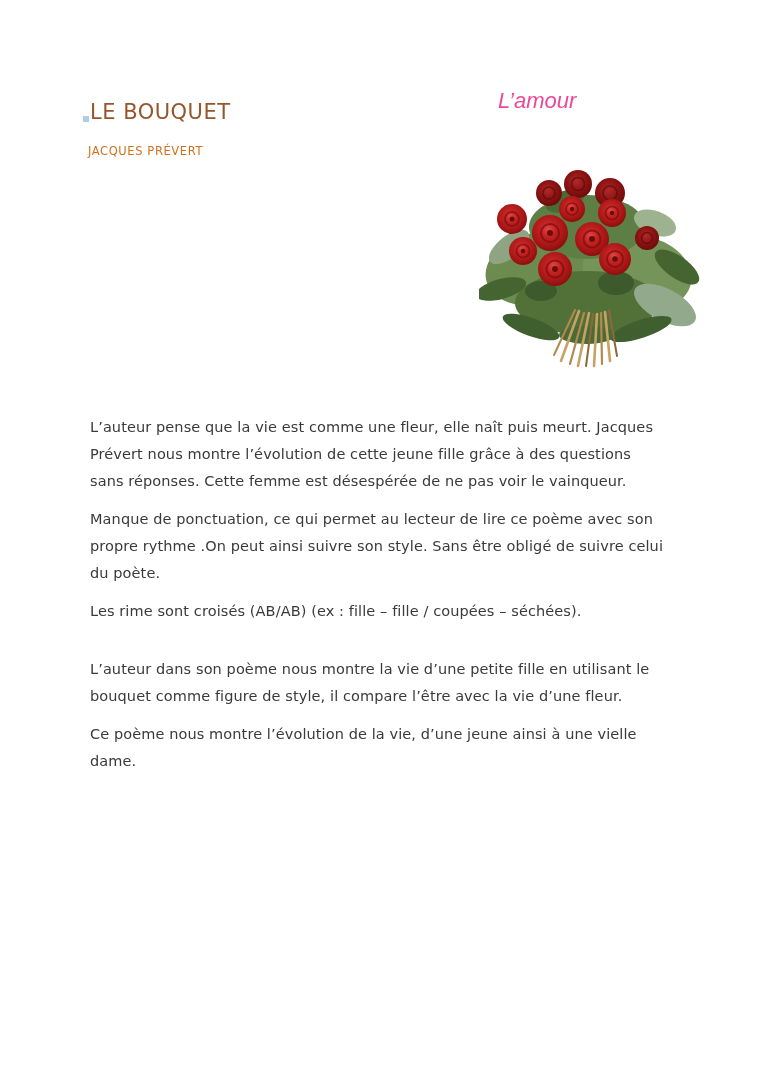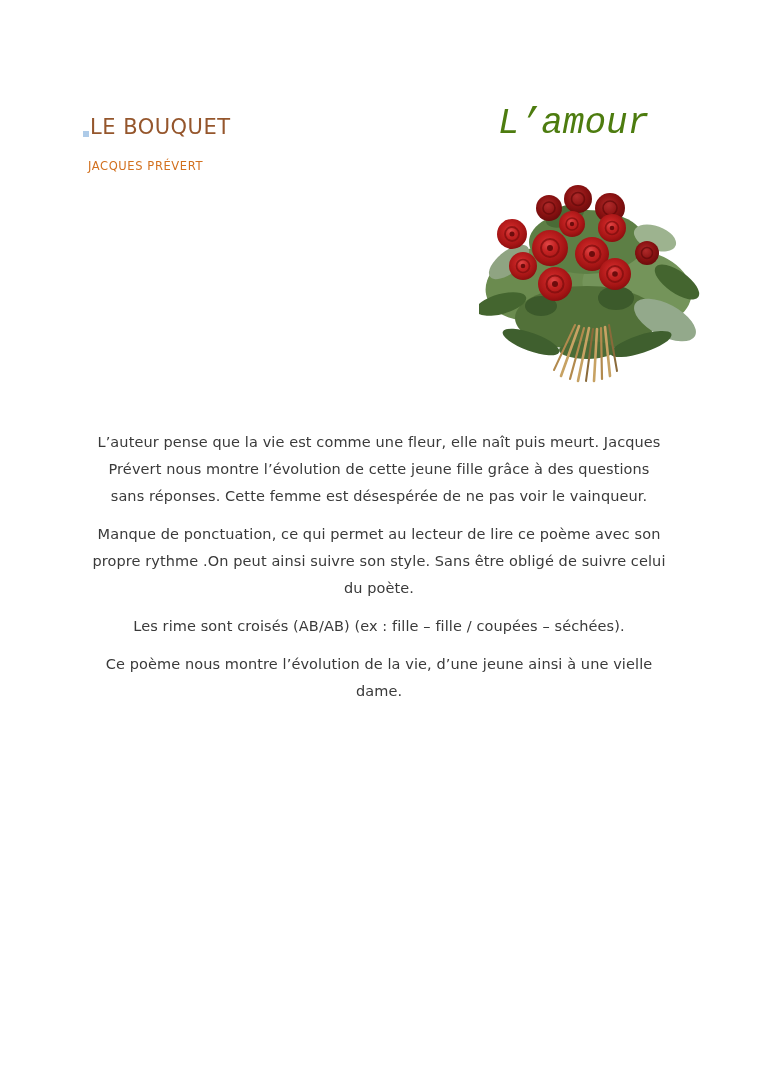--- a/index.html
+++ b/index.html
@@ -7,21 +7,20 @@
     padding: 0;
     background: #ffffff;
   }
   .page {
     position: relative;
     width: 760px;
     height: 779px;
     background: #ffffff;
     overflow: hidden;
     font-family: "DejaVu Sans", "Liberation Sans", sans-serif;
-    margin-top: 15px;
   }
   .doc-title {
     position: absolute;
     left: 90px;
     top: 100px;
     font-size: 21px;
     letter-spacing: 0.5px;
     color: #95562c;
     white-space: nowrap;
   }
@@ -40,24 +39,24 @@
     font-size: 11.5px;
     font-weight: 400;
     letter-spacing: 0.6px;
     color: #d2701e;
     white-space: nowrap;
   }
   .heading-right {
     position: absolute;
     left: 498px;
     top: 88px;
-    font-family: Liberation Mono, monospace;
+    font-family: Liberation Sans, sans-serif;
     font-style: italic;
-    font-size: 36px;
-    color: #4d7c0f;
+    font-size: 22px;
+    color: #ec4899;
     white-space: nowrap;
   }
   .bouquet-wrap {
     position: absolute;
     left: 479px;
     top: 163px;
     width: 222px;
     height: 210px;
   }
   .body-text {
@@ -65,21 +64,20 @@
     left: 90px;
     top: 414px;
     width: 578px;
     font-size: 14.5px;
     line-height: 27px;
     letter-spacing: 0.1px;
     color: #3a3a3a;
   }
   .body-text p {
     margin: 0 0 11px 0;
-    text-align: center;
   }
   .body-text p.gap-before {
     margin-top: 31px;
   }
 </style>
 </head>
 <body>
 
 <div class="page">
 
@@ -196,16 +194,17 @@
             <circle cx="76" cy="106" r="3" fill="#6d0c0c"></circle>
           </g>
       </g>
     </svg>
   </div>
 
   <div class="body-text">
     <p>L’auteur pense que la vie est comme une fleur, elle naît puis meurt. Jacques Prévert nous montre l’évolution de cette jeune fille grâce à des questions sans réponses. Cette femme est désespérée de ne pas voir le vainqueur.</p>
     <p>Manque de ponctuation, ce qui permet au lecteur de lire ce poème avec son propre rythme .On peut ainsi suivre son style. Sans être obligé de suivre celui du poète.</p>
     <p>Les rime sont croisés (AB/AB) (ex : fille – fille / coupées – séchées).</p>
+    <p class="gap-before">L’auteur dans son poème nous montre la vie d’une petite fille en utilisant le bouquet comme figure de style, il compare l’être avec la vie d’une fleur.</p>
     <p>Ce poème nous montre l’évolution de la vie, d’une jeune ainsi à une vielle dame.</p>
   </div>
 
 </div>
 
 </body></html>

